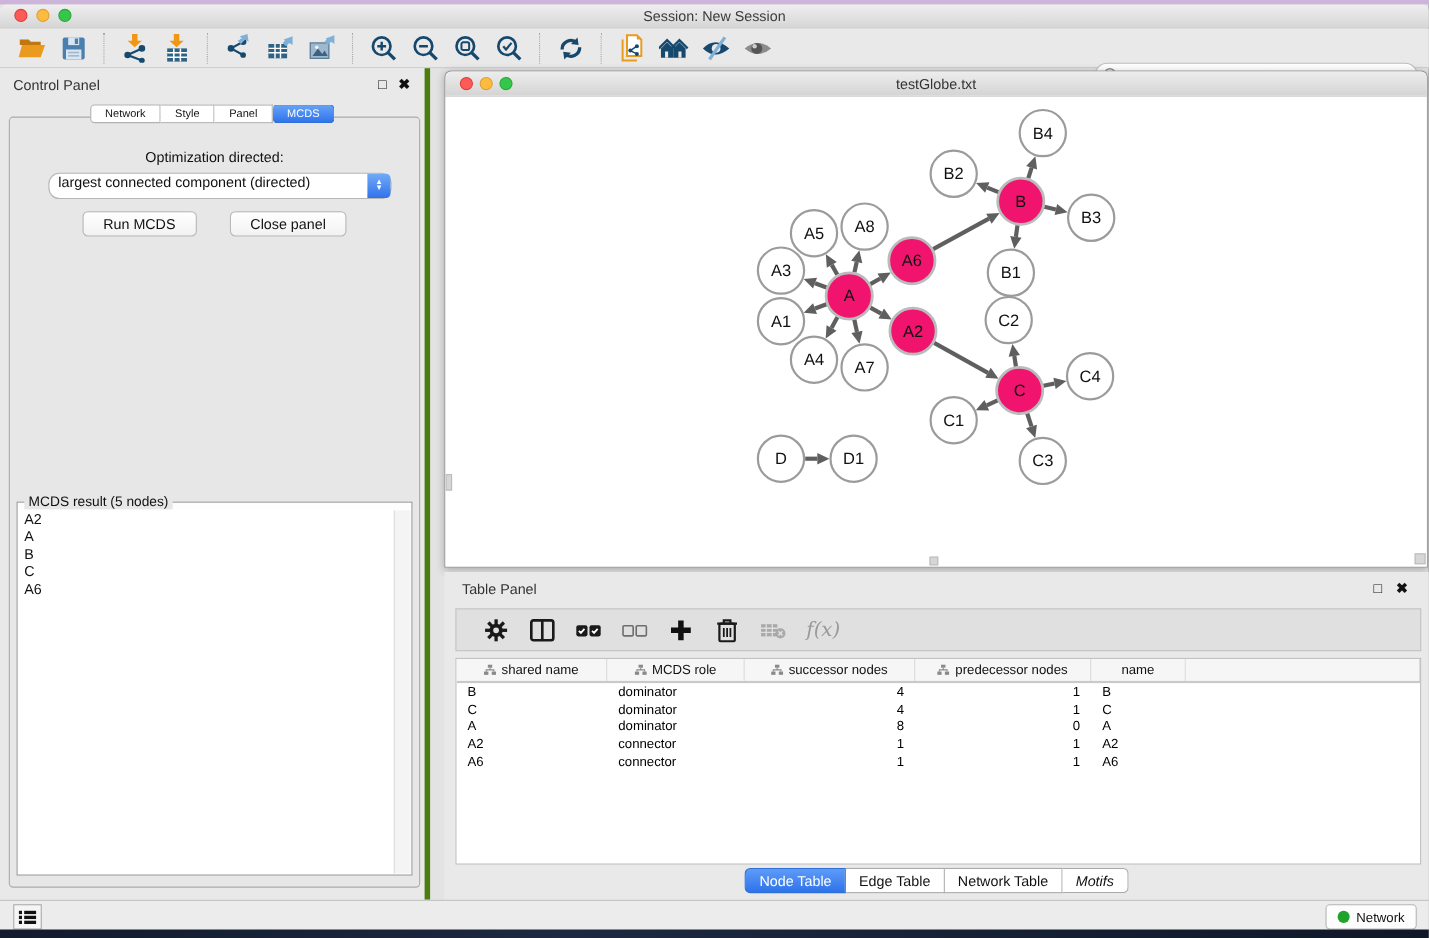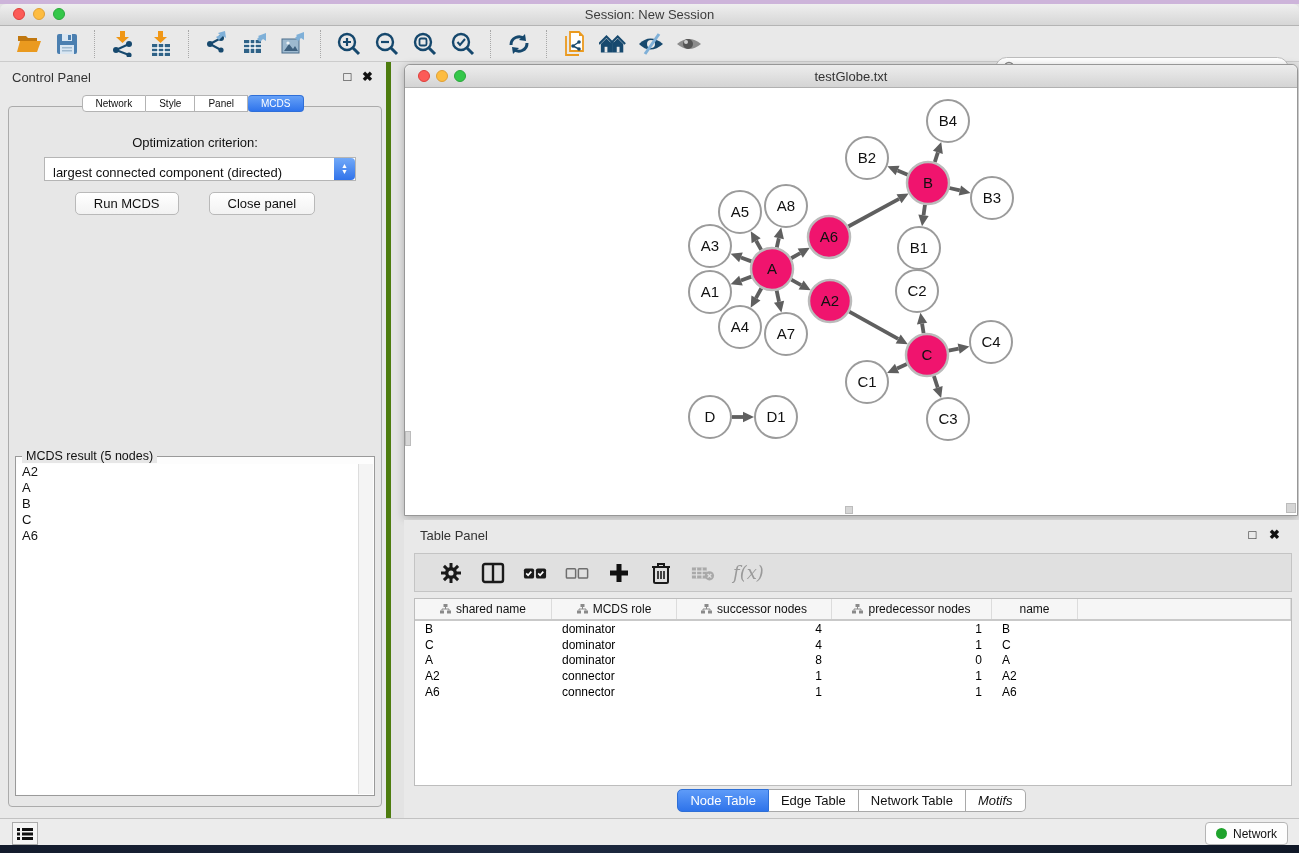--- a/index.html
+++ b/index.html
@@ -30,21 +30,21 @@
     font-size:13px;line-height:13px;text-align:center;cursor:default;}
   .cp-tabs{position:absolute;left:0;top:33px;width:100%;display:flex;justify-content:center;z-index:3;}
   .cp-tab{background:#fff;border:1px solid #b3b3b3;border-left:none;padding:2px 13px;font-size:10px;color:#111;}
   .cp-tab:first-child{border-left:1px solid #b3b3b3;border-radius:4px 0 0 4px;}
   .cp-tab:last-child{border-radius:0 4px 4px 0;}
   .cp-tab.active{background:linear-gradient(#66a1f7,#2f74ec);border-color:#2f6fd8;color:#fff;border-radius:4px;}
   .cp-inner{position:absolute;left:8px;top:44px;width:374px;height:701px;background:#e7e7e7;
     border:1px solid #ababab;border-radius:4px;box-sizing:border-box;}
   .opt-label{position:absolute;left:0;top:28px;width:100%;text-align:center;font-size:13px;color:#111;}
   .dropdown{position:absolute;left:35px;top:50px;width:312px;height:24px;background:#fff;border:1px solid #b5b5b5;
-    border-radius:0;display:flex;align-items:flex-end;box-sizing:border-box;}
+    border-radius:10px;display:flex;align-items:flex-start;box-sizing:border-box;}
   .dropdown .dd-text{flex:1;padding-left:8px;font-size:13px;color:#111;white-space:nowrap;}
   .dd-stepper{width:21px;height:22px;background:linear-gradient(#71a9f8,#3173ea);border-radius:0 4px 4px 0;
     display:flex;flex-direction:column;align-items:center;justify-content:center;color:#fff;font-size:7px;line-height:6px;}
   .cp-buttons{position:absolute;left:0;top:85px;width:100%;display:flex;justify-content:center;gap:30px;}
   .btn{background:linear-gradient(#ffffff,#f2f2f2);border:1px solid #b9b9b9;border-radius:5px;
     padding:3px 18px;font-size:13px;color:#111;}
   .mcds-fieldset{position:absolute;left:6px;top:349px;width:360px;height:340px;border:1px solid #9a9a9a;
     background:#fdfdfd;box-sizing:border-box;}
   .mcds-legend{position:absolute;left:6px;top:-8px;background:#e7e7e7;padding:0 4px;font-size:12.5px;color:#111;}
   .mcds-list{position:absolute;left:1px;top:7px;right:15px;bottom:1px;background:#fff;overflow:hidden;
@@ -251,21 +251,21 @@
       <span class="float-ico" style="right:32px;">□</span>
       <span class="close-ico" style="right:12px;">✖</span>
     </div>
     <div class="cp-tabs">
         <div class="cp-tab">Network</div>
         <div class="cp-tab">Style</div>
         <div class="cp-tab">Panel</div>
         <div class="cp-tab active">MCDS</div>
       </div>
     <div class="cp-inner">
-      <div class="opt-label">Optimization criterion:</div>
+      <div class="opt-label">Optimization directed:</div>
       <div class="dropdown">
         <span class="dd-text">largest connected component (directed)</span>
         <span class="dd-stepper">
             <span>▲</span>
             <span>▼</span>
           </span>
       </div>
       <div class="cp-buttons">
         <button class="btn">Run MCDS</button>
         <button class="btn">Close panel</button>

